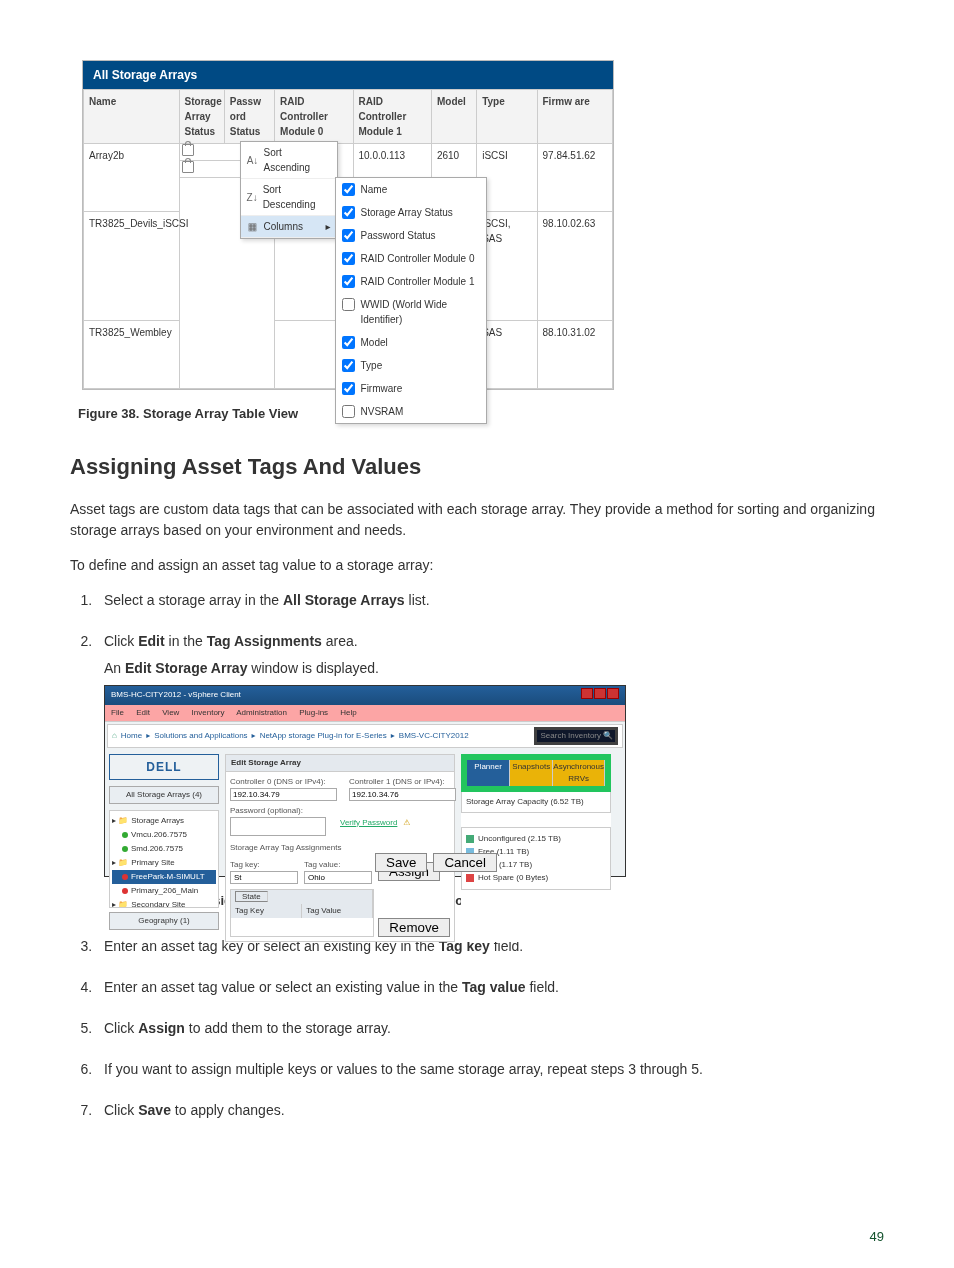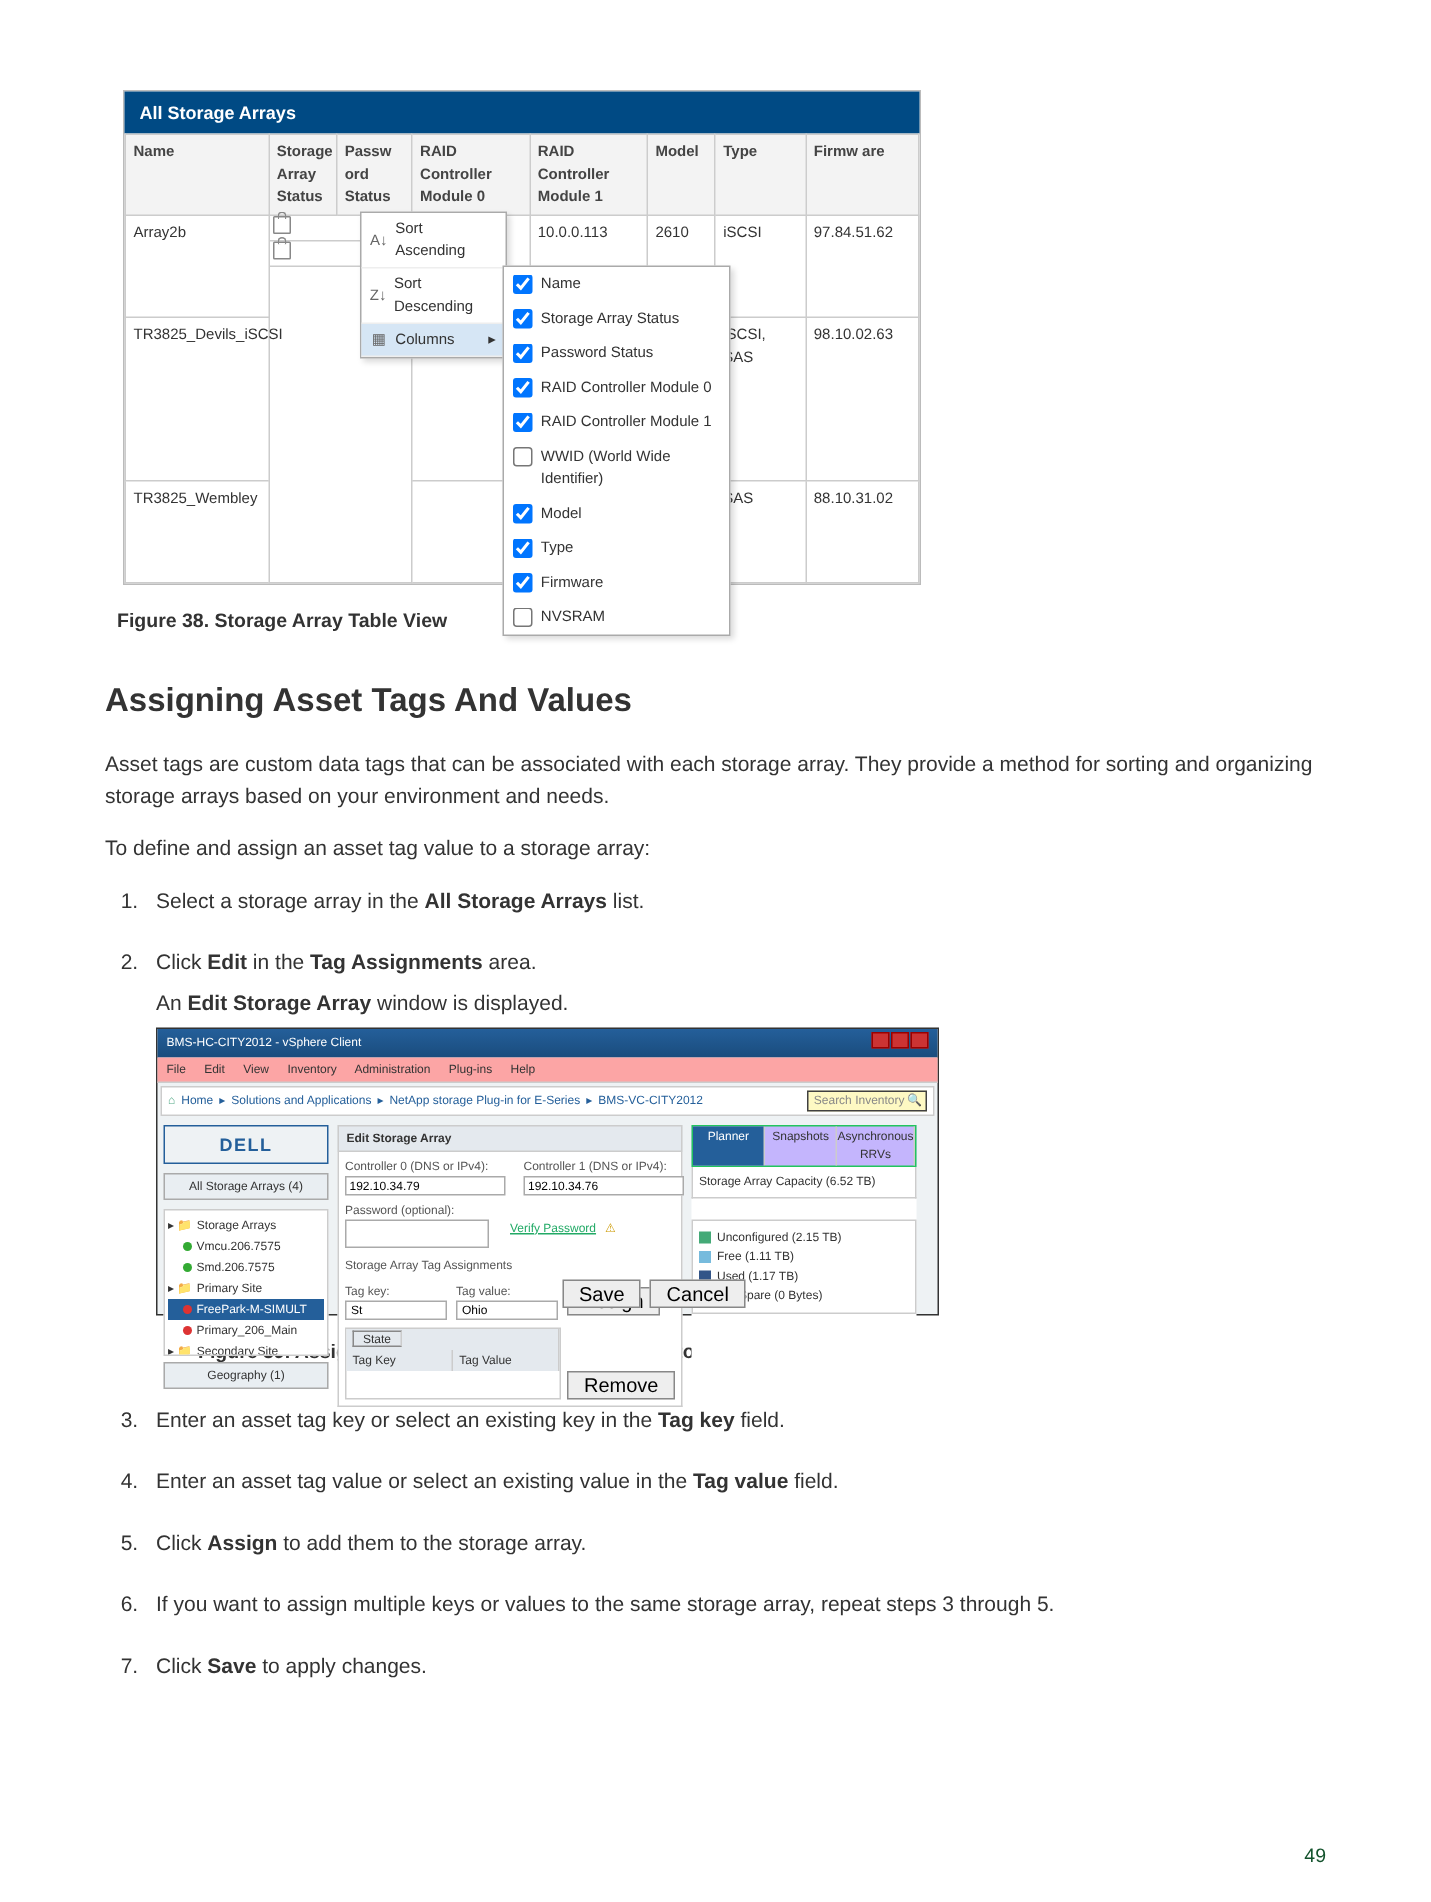--- a/index.html
+++ b/index.html
@@ -30,21 +30,21 @@
   .sub{margin-top:6px}
 
   
   .shot2{border:1px solid #333;width:520px;height:190px;margin-top:6px;background:#eef2f4;font-size:8px;position:relative}
   .titlebar{background:linear-gradient(#245f9a,#1a4c7d);color:#fff;padding:2px 6px;display:flex;justify-content:space-between;align-items:center}
   .winbtns span{display:inline-block;width:10px;height:9px;background:#c33;margin-left:1px;border:1px solid #900}
   .menubar{background:#fca5a5;padding:2px 6px;color:#333;border-bottom:1px solid #ccc}
   .menubar span{margin-right:10px}
   .crumbs{background:#fff;border:1px solid #ccc;margin:2px;padding:2px 4px;display:flex;align-items:center;gap:4px;color:#245f9a}
   .crumbs .home-icon{color:#5a8}
-  .crumbs .search{margin-left:auto;border:1px solid #404040;background:#fef9c3;padding:0 14px 0 4px;color:#888;position:relative}
+  .crumbs .search{margin-left:auto;border:3px solid #404040;background:#0f172a;padding:0 14px 0 4px;color:#888;position:relative}
   .layout{display:flex;gap:6px;padding:4px}
   .leftcol{width:110px}
   .dell{border:1px solid #245f9a;height:24px;display:flex;align-items:center;justify-content:center;color:#245f9a;font-weight:700;font-size:12px;letter-spacing:1px}
   .allbtn{border:1px solid #aaa;background:#e9eef2;margin-top:6px;padding:2px 4px;text-align:center}
   .tree{border:1px solid #ccc;background:#fff;margin-top:6px;height:90px;padding:3px 2px;overflow:hidden}
   .tree .item{display:flex;align-items:center;gap:3px;padding:1px 0;white-space:nowrap}
   .dot{width:6px;height:6px;border-radius:50%;display:inline-block}
   .dot.g{background:#3a3} .dot.r{background:#d33}
   .midcol{width:230px}
   .pane-title{background:#e4e9ee;border:1px solid #ccc;padding:2px 5px;font-weight:600}
@@ -55,21 +55,21 @@
   .lbl{color:#555}
   .verify{color:#2a6;text-decoration:underline;margin-left:10px}
   .warn{color:#c90;margin-left:2px}
   .tagfields{display:flex;gap:6px;align-items:center;margin:5px 0}
   .tagfields input{border:1px solid #aaa;padding:1px 3px;font-size:8px}
   .btn{border:1px solid #888;background:#eee;padding:1px 10px}
   .taglist{border:1px solid #ccc;height:46px;background:#fff}
   .taglist .hdr{display:flex}
   .taglist .hdr span{flex:1;background:#e4e9ee;border-right:1px solid #ccc;padding:1px 4px}
   .rightcol{width:150px;background:#fff}
-  .tabs{display:flex;background:#c4b5fd;border:1px solid #22c55e}
+  .tabs{display:flex;background:#eab308;border:6px solid #22c55e}
   .tabs span{flex:1;text-align:center;padding:1px 0;border-right:1px solid #ccc}
   .tabs span.active{background:#245f9a;color:#fff}
   .cap{padding:4px;border:1px solid #ccc;border-top:none}
   .legend{margin-top:14px;border:1px solid #ccc;padding:4px}
   .legend .li{display:flex;align-items:center;gap:4px;margin:1px 0}
   .sw{width:8px;height:8px;display:inline-block}
   .savecancel{position:absolute;bottom:4px;left:270px;display:flex;gap:6px}
 
   .pagenum{position:absolute;bottom:22px;right:70px;font-size:13px;color:#14532d}
 </style>

